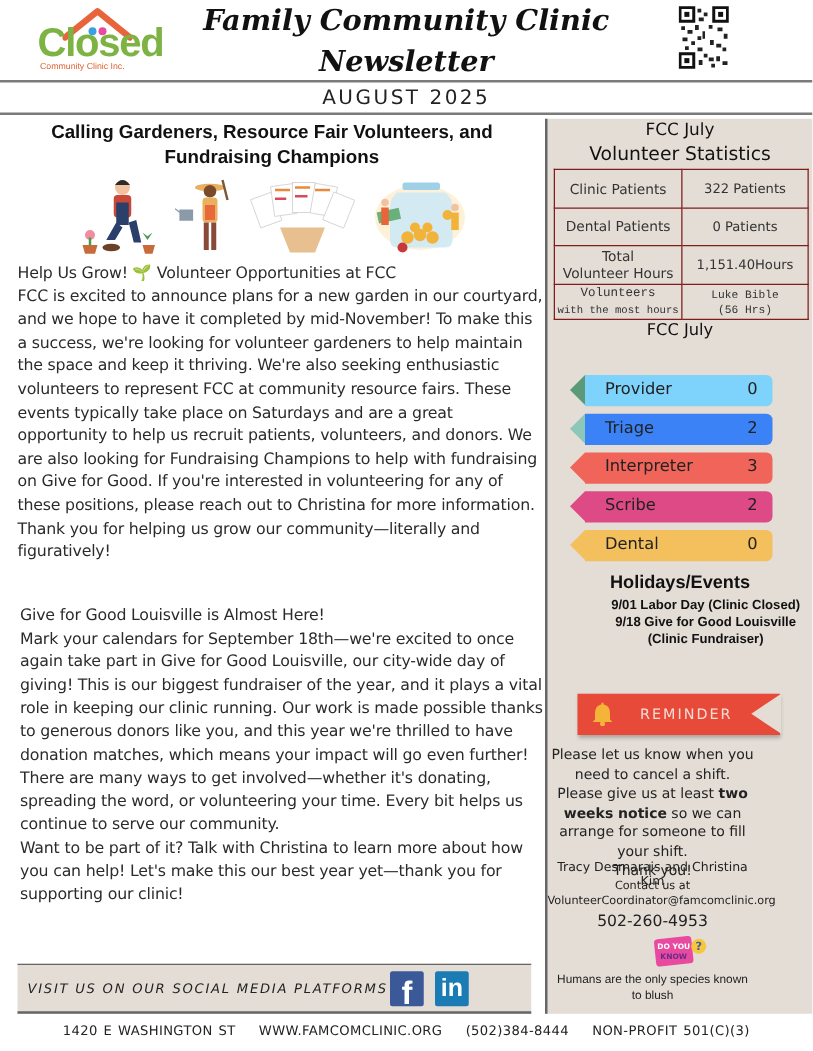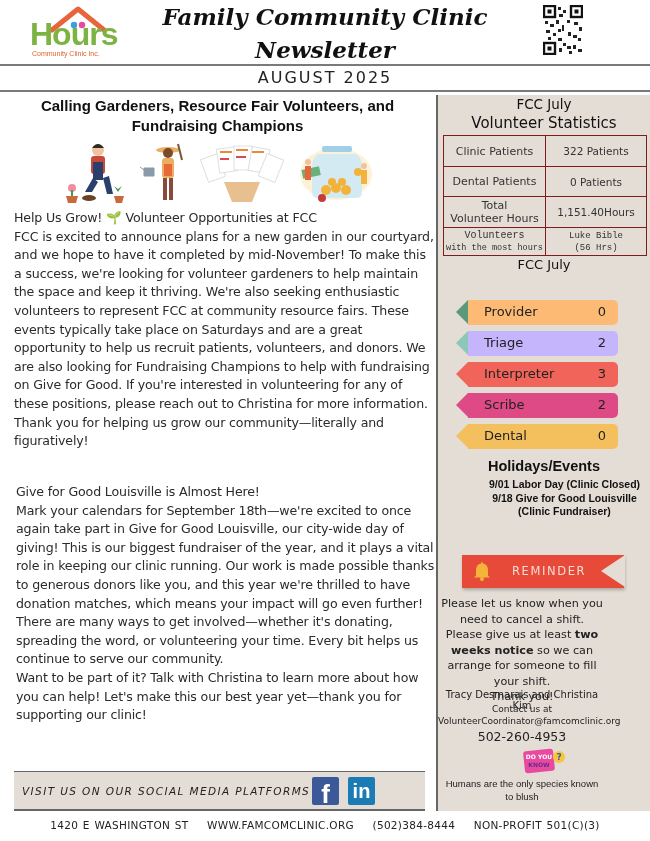--- a/index.html
+++ b/index.html
@@ -57,21 +57,21 @@
 </head>
 <body>
 
 <div class="header">
   <div class="logo">
     <svg class="roof" viewBox="0 0 56 28">
       <polyline points="2,24 28,3 54,24" fill="none" stroke="#e8643a" stroke-width="5" stroke-linecap="round" stroke-linejoin="round"></polyline>
       <circle cx="24" cy="19" r="3.2" fill="#3aa0e0"></circle>
       <circle cx="32" cy="19" r="3.2" fill="#e84aa0"></circle>
     </svg>
-    <div class="word">Hours</div>
+    <div class="word">Closed</div>
     <div class="sub">Community Clinic Inc.</div>
   </div>
   <div class="title">
     <div>Family Community Clinic</div>
     <div>Newsletter</div>
   </div>
   <svg class="qr" viewBox="0 0 40 50">
     <rect x="0" y="0" width="40" height="50" fill="#fff"></rect>
     <rect x="1" y="1" width="11" height="11" fill="none" stroke="#111" stroke-width="2.4"></rect>
     <rect x="4.5" y="4.5" width="4" height="4" fill="#111"></rect>
@@ -226,25 +226,25 @@
       <td class="v" style="font-size:9px;line-height:12px;">
         <div>Luke Bible</div>
         <div>(56 Hrs)</div>
       </td>
     </tr>
   </tbody>
     </table>
 
   <div class="sb-title" style="top:162px;font-size:13px;">FCC July</div>
 
-  <div class="tag" style="top:205px;background:#fdba74;--c:#5a9a78;">
+  <div class="tag" style="top:205px;background:#7dd3fc;--c:#5a9a78;">
     <span class="lbl">Provider</span>
     <span class="num">0</span>
   </div>
-  <div class="tag" style="top:236px;background:#c4b5fd;--c:#8cc7b8;">
+  <div class="tag" style="top:236px;background:#3b82f6;--c:#8cc7b8;">
     <span class="lbl">Triage</span>
     <span class="num">2</span>
   </div>
   <div class="tag" style="top:267px;background:#f0645a;--c:#f0645a;">
     <span class="lbl">Interpreter</span>
     <span class="num">3</span>
   </div>
   <div class="tag" style="top:298px;background:#de4a86;--c:#de4a86;">
     <span class="lbl">Scribe</span>
     <span class="num">2</span>

